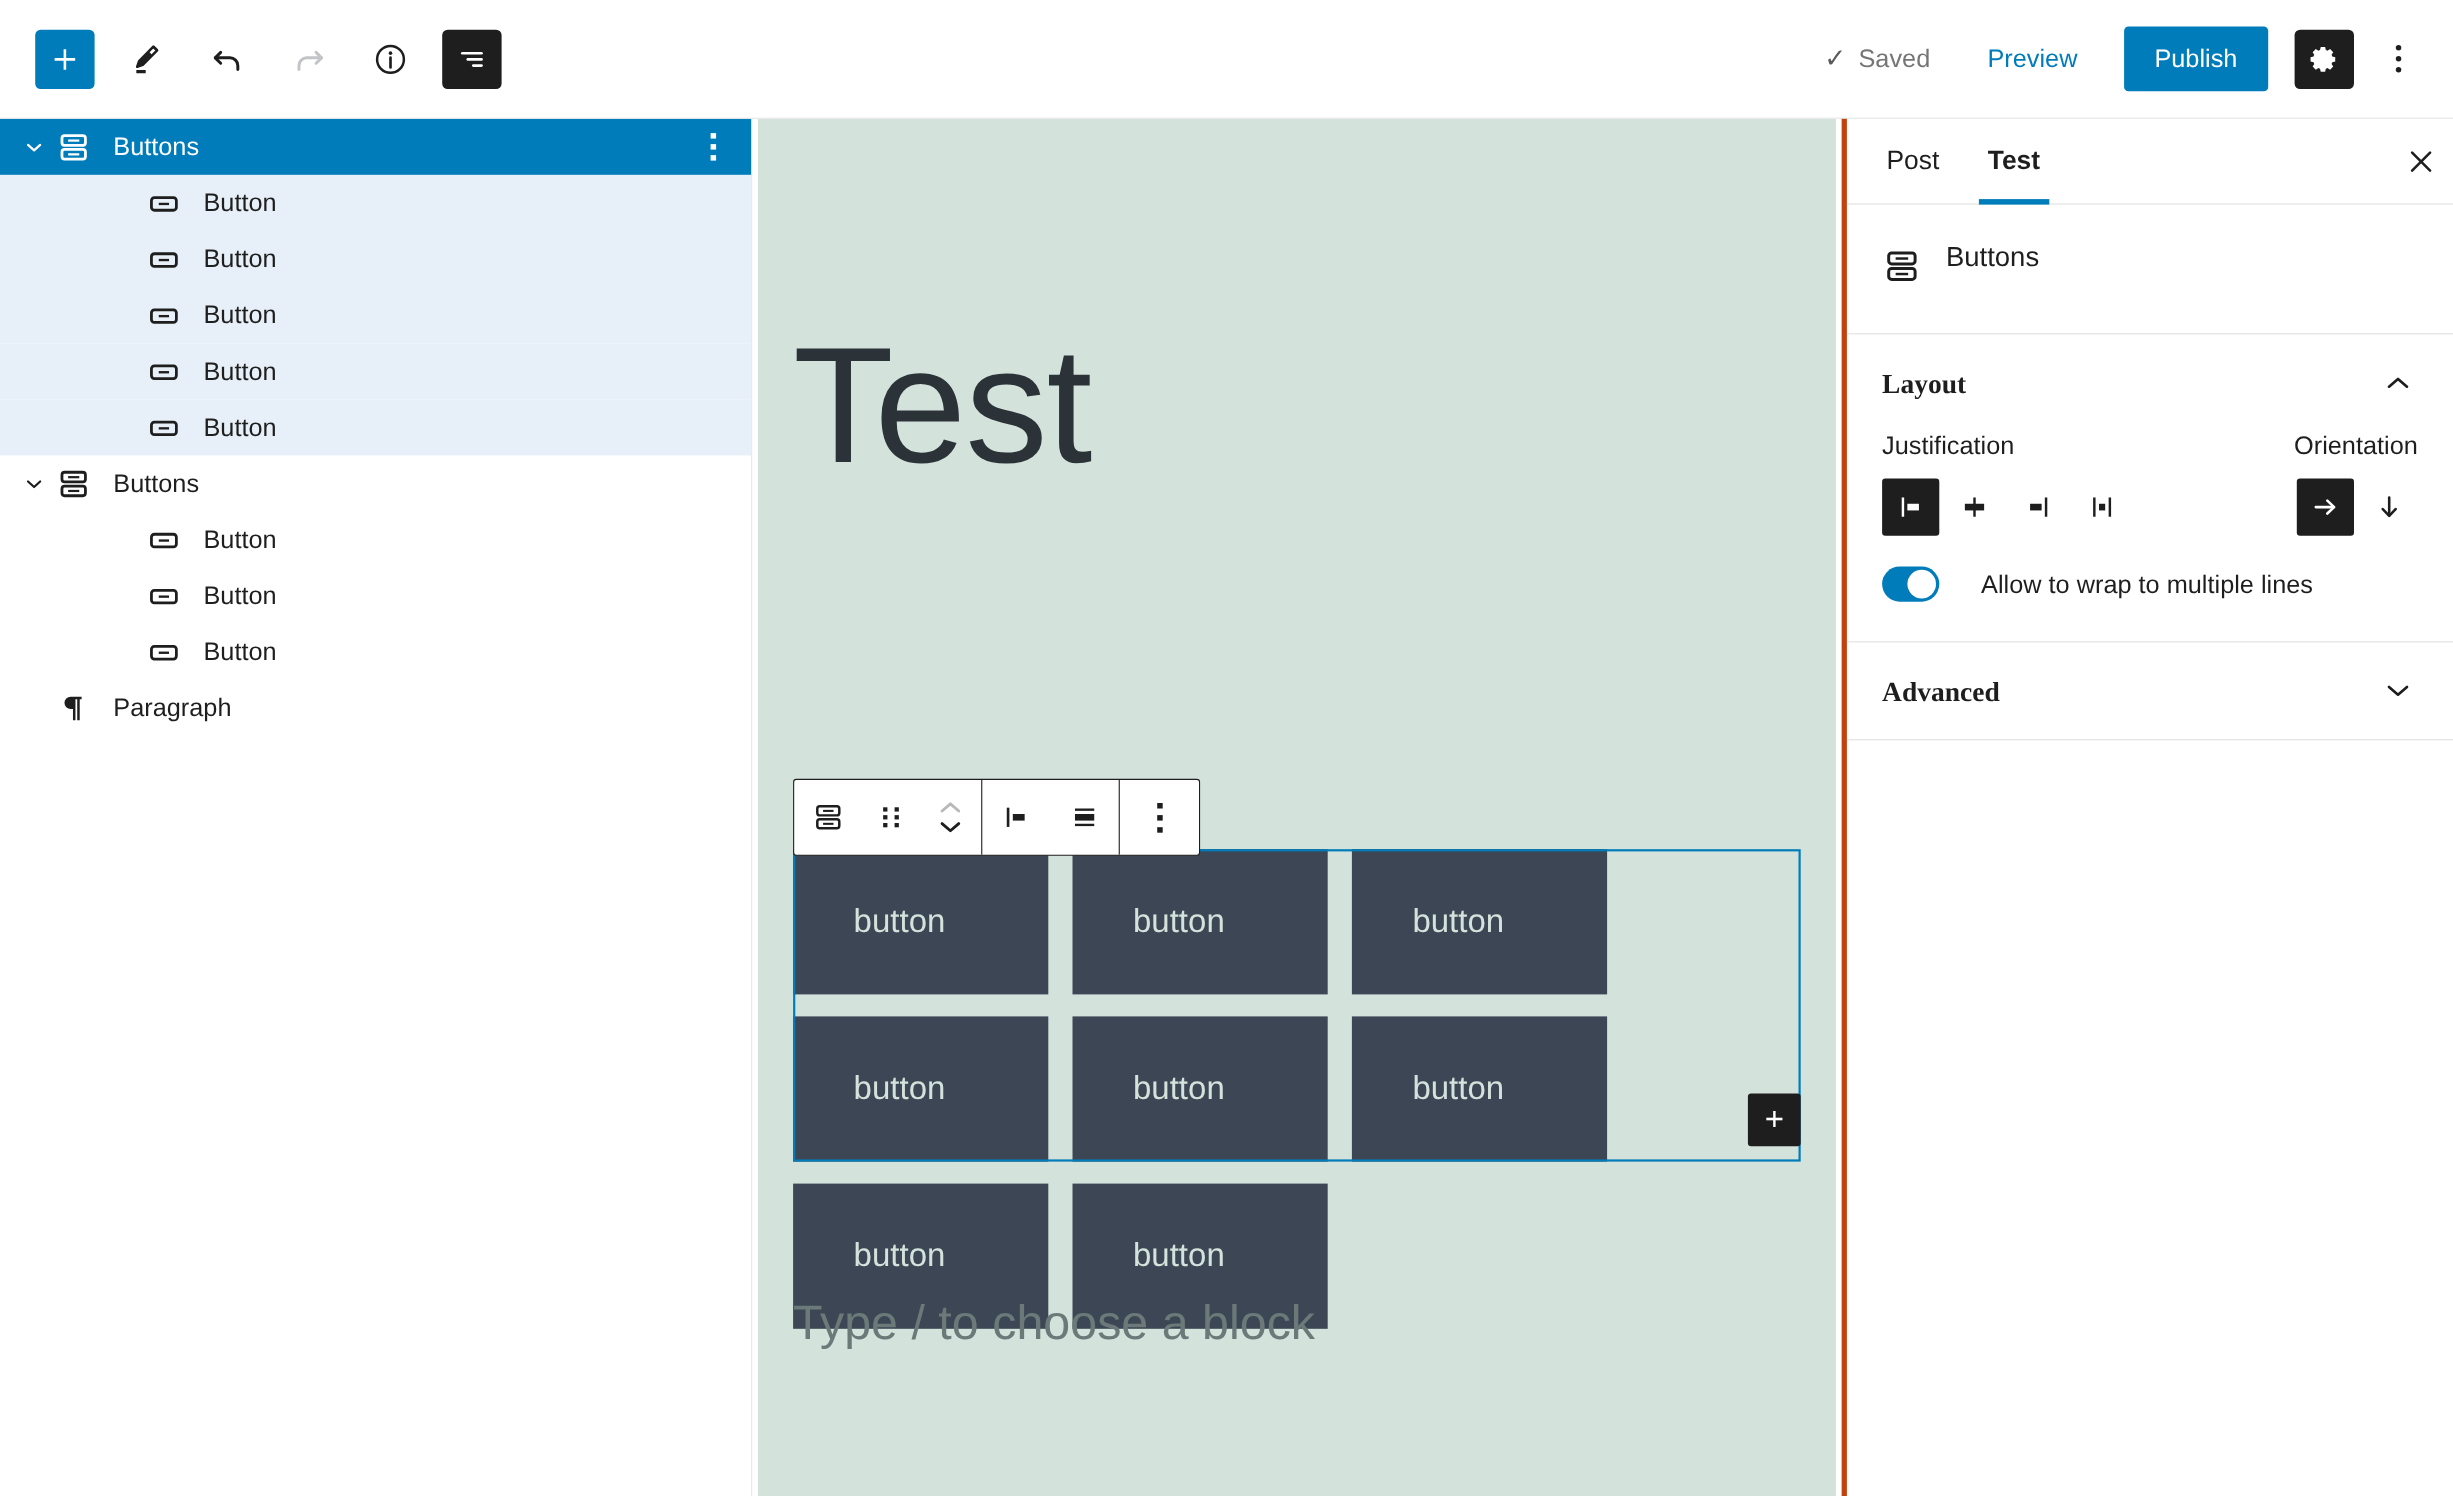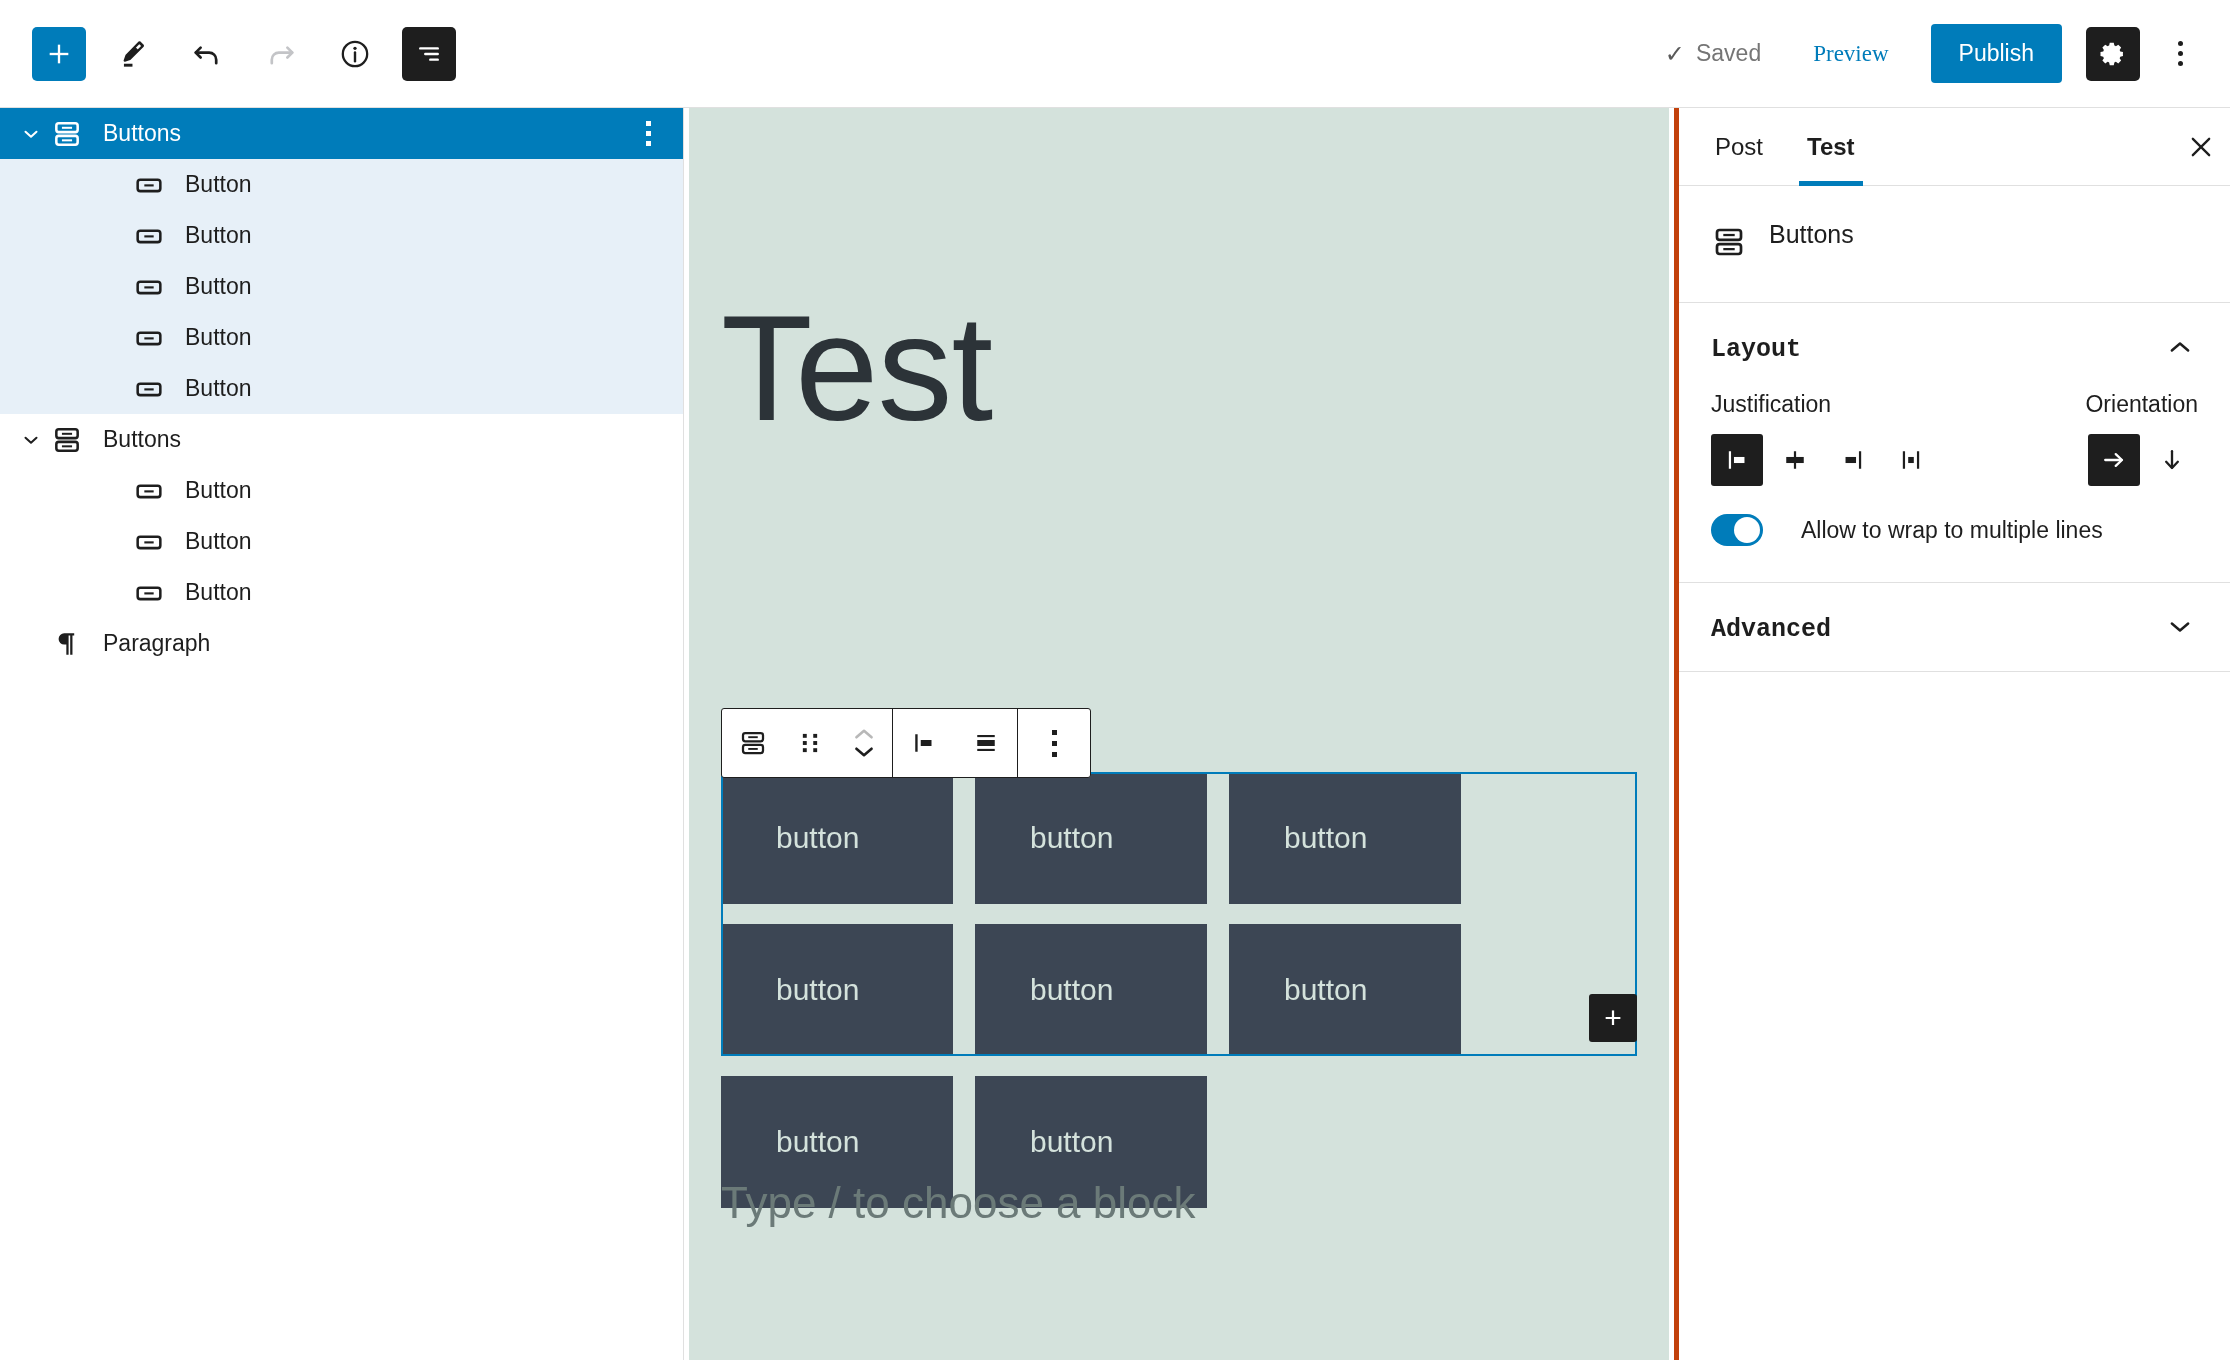--- a/index.html
+++ b/index.html
@@ -35,21 +35,21 @@
   }
 
   .saved {
     display: flex; align-items: center; gap: 11px;
     color: #757575; font-size: 23px; margin-right: 24px;
   }
   .saved .chk { color: #5a5a5a; font-size: 24px; }
   .preview-btn {
     color: #007cba; font-size: 23px; background: none; border: none;
     cursor: pointer; padding: 12px 18px; margin-right: 14px;
-    font-family: Liberation Serif, serif;
+    font-family: Liberation Sans, sans-serif;
   }
   .publish-btn {
     background: #007cba; color: #fff; border: none; border-radius: 4px;
     font-size: 23px; padding: 16px 28px; cursor: pointer;
     font-family: "Liberation Sans", sans-serif; margin-right: 14px;
   }
   .kebab-btn {
     width: 44px; height: 56px; display: flex; flex-direction: column;
     align-items: center; justify-content: center; gap: 5px;
     background: none; border: none; cursor: pointer; margin-left: 8px;
@@ -196,21 +196,21 @@
     border-bottom: 1px solid #e0e0e0;
   }
   .st-blockcard .ic { flex: 0 0 36px; padding-top: 4px; }
   .st-blk-name { font-size: 25px; color: #1e1e1e; margin-bottom: 12px; }
   .st-blk-desc { font-size: 23px; color: #1e1e1e; line-height: 1.45; }
 
   .st-panel { border-bottom: 1px solid #e0e0e0; }
   .st-panel-head {
     display: flex; align-items: center; padding: 30px 36px 26px 32px;
     cursor: pointer; background: none; border: none; width: 100%;
-    font-family: Liberation Mono, monospace;
+    font-family: Liberation Serif, serif;
     justify-content: flex-end;
   }
   .st-panel-title { font-size: 25px; font-weight: bold; color: #1e1e1e; }
   .st-panel-chev { margin-left: auto; }
   .st-panel-body { padding: 0 32px 36px 32px; }
 
   .lay-labels { display: flex; align-items: baseline; margin-bottom: 16px; }
   .lay-label { font-size: 23px; color: #1e1e1e; }
   .lay-label.right { margin-left: auto; }
   .lay-controls { display: flex; align-items: center; margin-bottom: 28px; }

